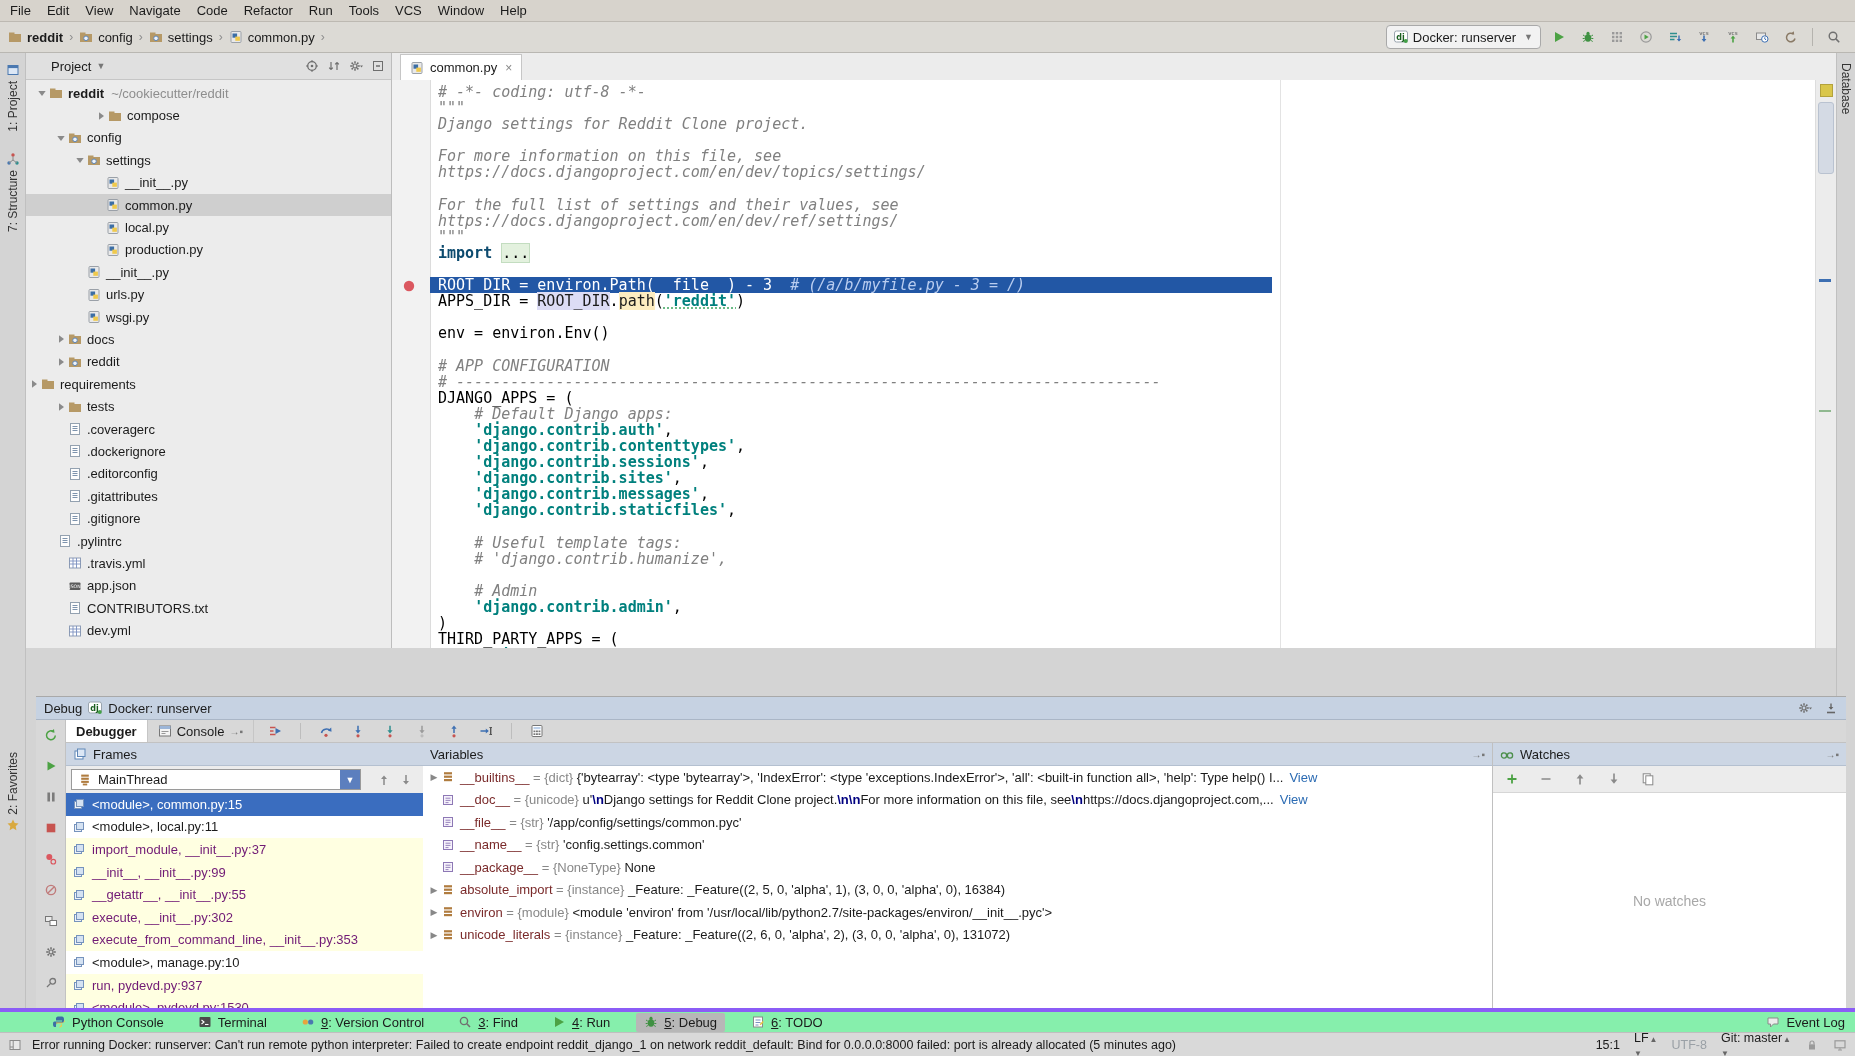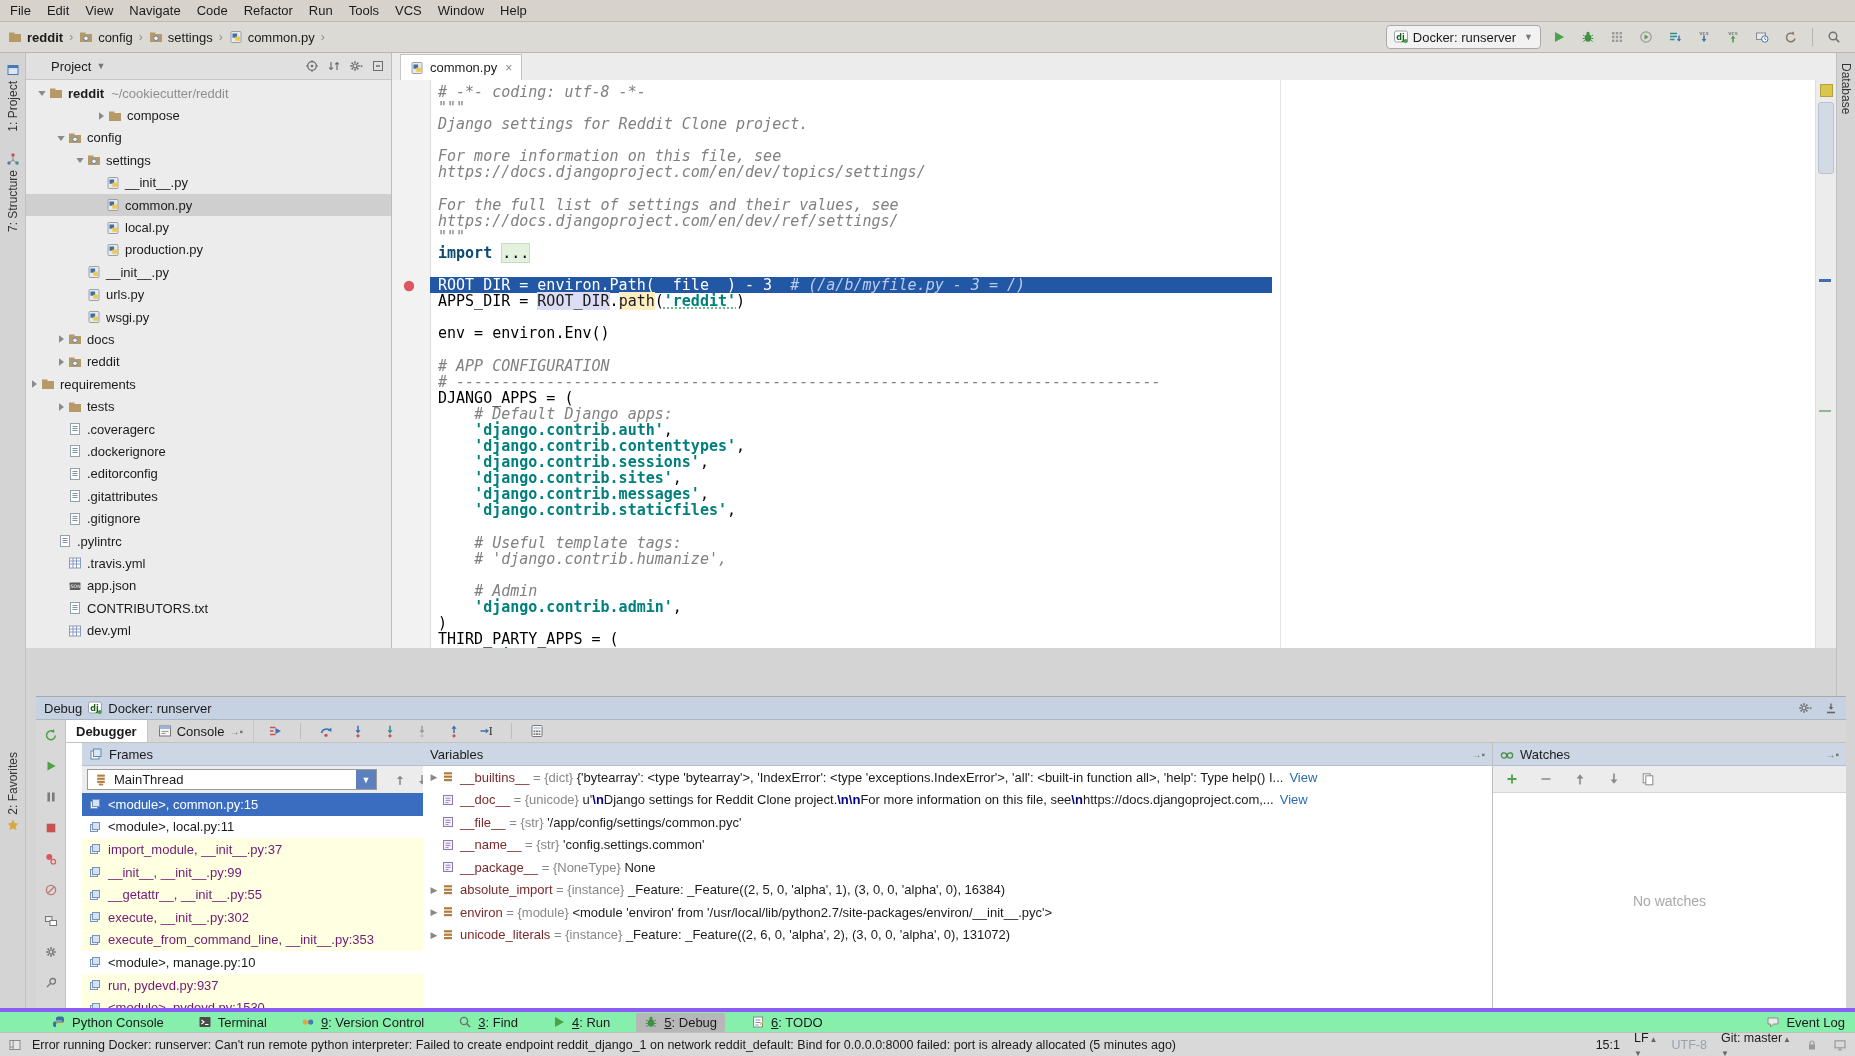--- a/index.html
+++ b/index.html
@@ -93,21 +93,21 @@
            display:flex;flex-direction:column;align-items:center;gap:9px;padding-top:4px;box-sizing:border-box;}
   #dbgtabs{position:absolute;left:30px;top:23px;right:0;height:23px;background:#d8d8d8;border-bottom:1px solid #c2c2c2;
            display:flex;align-items:stretch;box-sizing:border-box;}
   .dtab{display:flex;align-items:center;gap:5px;padding:0 10px;border-right:1px solid #c6c6c6;cursor:default;}
   .dtab.active{background:#ffffff;font-weight:bold;}
   .dtab .pin{color:#777;font-size:10px;}
   #stepicons{display:flex;align-items:center;gap:10px;padding-left:10px;}
   .sep-v{width:1px;height:16px;background:#bdbdbd;margin:0 4px;}
 
   .dpanel{position:absolute;top:46px;bottom:0;box-sizing:border-box;background:#ffffff;}
-  #framespanel{left:30px;width:418px;border-right:1px solid #c0c0c0;padding-left:16px;}
+  #framespanel{left:30px;width:418px;border-right:1px solid #c0c0c0;}
   #varspanel{left:387px;width:1070px;border-right:1px solid #c0c0c0;}
   #watchespanel{left:1457px;right:0;}
   .phdr{height:23px;background:#ccd6e4;border-bottom:1px solid #b4c0d0;display:flex;align-items:center;gap:6px;
         padding:0 7px;box-sizing:border-box;}
   .phdr .pin{margin-left:auto;color:#777;font-size:10px;}
 
   #threadrow{display:flex;align-items:center;gap:16px;padding:3px 5px;background:#ececec;}
   #threadcombo{flex:0 0 auto;display:flex;align-items:center;gap:6px;background:#fff;border:1px solid #9a9a9a;
                height:21px;width:290px;padding-left:6px;box-sizing:border-box;}
   #threadcombo .cbtn{margin-left:auto;width:20px;height:19px;background:#5c7fbe;color:#fff;display:flex;

